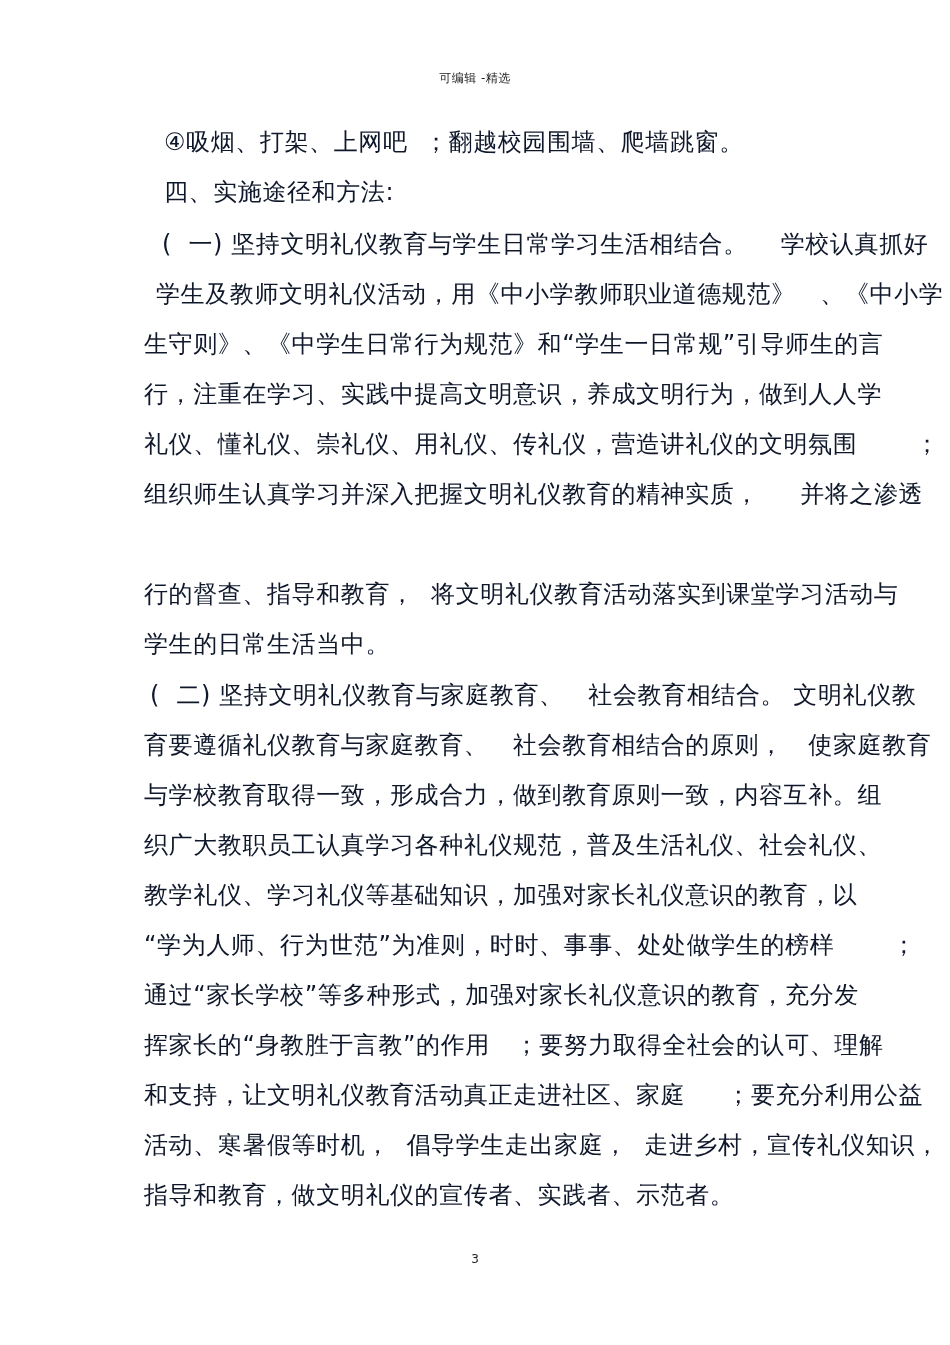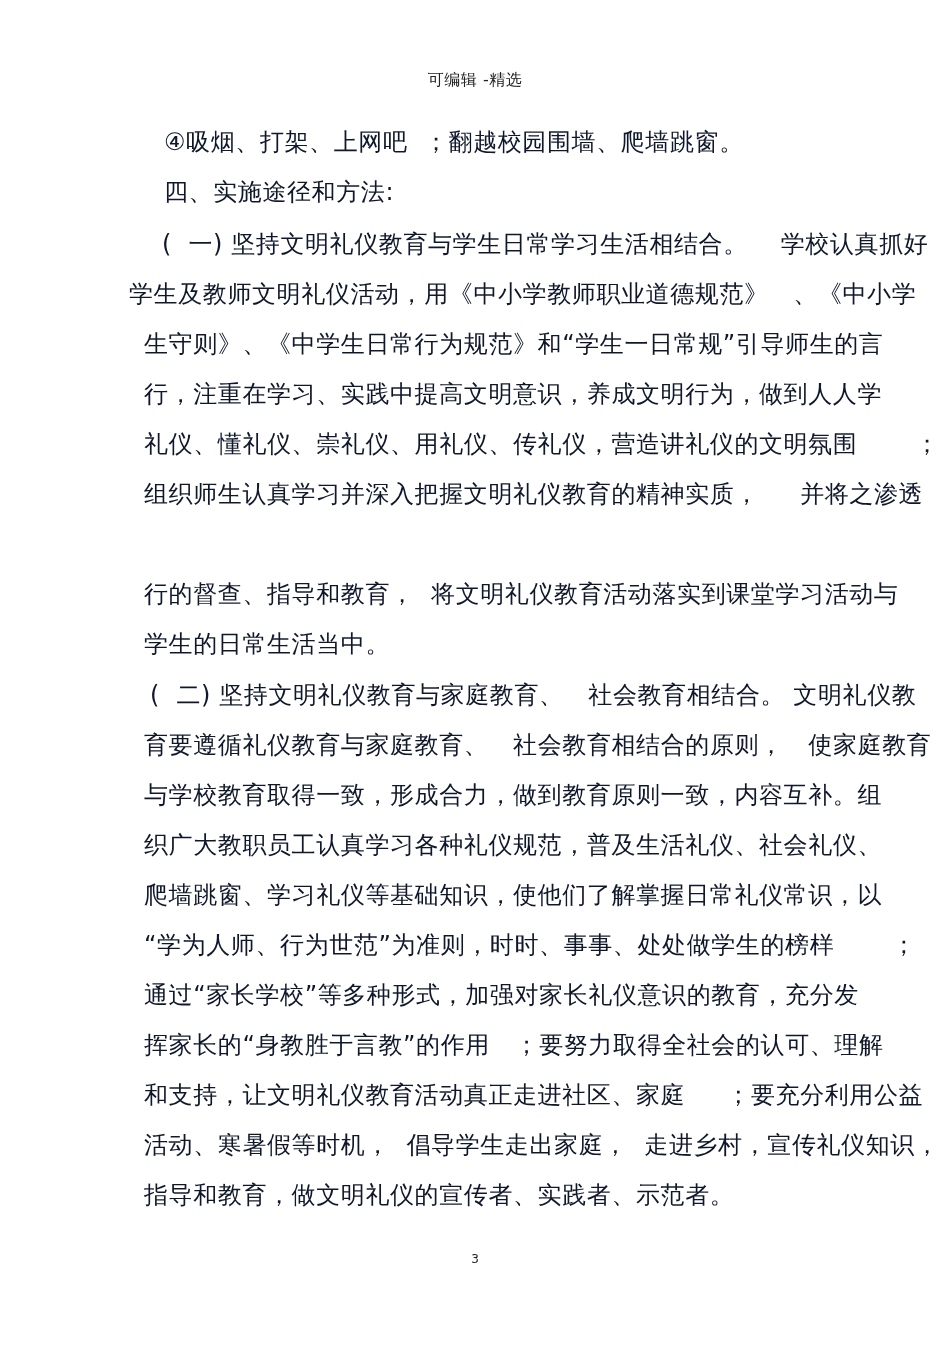--- a/index.html
+++ b/index.html
@@ -14,21 +14,21 @@
       overflow: hidden;
       font-family: "DejaVu Sans", "Liberation Sans", sans-serif;
       color: #111111;
     }
     .page-header {
       position: absolute;
       top: 70px;
       left: 0;
       width: 950px;
       text-align: center;
-      font-size: 16px;
+      font-size: 12px;
       color: #222222;
       letter-spacing: 0.5px;
     }
     .doc-body {
       position: absolute;
       top: 0;
       left: 0;
       width: 950px;
       height: 1345px;
     }
@@ -53,32 +53,32 @@
   </style>
 </head>
 <body>
 
 <div class="page-header">可编辑 -精选</div>
 
 <div class="doc-body">
   <div class="line" style="top: 130px; left: 164px;">④吸烟、打架、上网吧  ；翻越校园围墙、爬墙跳窗。</div>
   <div class="line" style="top: 180px; left: 164px; text-align: center;">四、实施途径和方法:</div>
   <div class="line" style="top: 232px; left: 150px; margin-left: 12px;">(  一) 坚持文明礼仪教育与学生日常学习生活相结合。    学校认真抓好</div>
-  <div class="line" style="top: 282px; left: 129px;">学生及教师文明礼仪活动，用《中小学教师职业道德规范》   、《中小学</div>
+  <div class="line" style="top: 282px; left: 156px;">学生及教师文明礼仪活动，用《中小学教师职业道德规范》   、《中小学</div>
   <div class="line" style="top: 332px; left: 144px;">生守则》、《中学生日常行为规范》和“学生一日常规”引导师生的言</div>
   <div class="line" style="top: 432px; left: 144px;">礼仪、懂礼仪、崇礼仪、用礼仪、传礼仪，营造讲礼仪的文明氛围       ；</div>
   <div class="line" style="top: 382px; left: 144px;">行，注重在学习、实践中提高文明意识，养成文明行为，做到人人学</div>
   <div class="line" style="top: 482px; left: 144px;">组织师生认真学习并深入把握文明礼仪教育的精神实质，     并将之渗透</div>
   <div class="line" style="top: 582px; left: 144px;">行的督查、指导和教育，  将文明礼仪教育活动落实到课堂学习活动与</div>
   <div class="line" style="top: 632px; left: 144px;">学生的日常生活当中。</div>
   <div class="line" style="top: 683px; left: 150px;">(  二) 坚持文明礼仪教育与家庭教育、   社会教育相结合。 文明礼仪教</div>
   <div class="line" style="top: 733px; left: 144px;">育要遵循礼仪教育与家庭教育、   社会教育相结合的原则，   使家庭教育</div>
   <div class="line" style="top: 833px; left: 144px;">织广大教职员工认真学习各种礼仪规范，普及生活礼仪、社会礼仪、</div>
   <div class="line" style="top: 783px; left: 144px;">与学校教育取得一致，形成合力，做到教育原则一致，内容互补。组</div>
-  <div class="line" style="top: 883px; left: 144px;">爬墙跳窗、学习礼仪等基础知识，使他们了解掌握日常礼仪常识，以</div>
+  <div class="line" style="top: 883px; left: 144px;">教学礼仪、学习礼仪等基础知识，加强对家长礼仪意识的教育，以</div>
   <div class="line" style="top: 933px; left: 144px;">“学为人师、行为世范”为准则，时时、事事、处处做学生的榜样       ；</div>
   <div class="line" style="top: 983px; left: 144px;">通过“家长学校”等多种形式，加强对家长礼仪意识的教育，充分发</div>
   <div class="line" style="top: 1033px; left: 144px;">挥家长的“身教胜于言教”的作用   ；要努力取得全社会的认可、理解</div>
   <div class="line" style="top: 1083px; left: 144px;">和支持，让文明礼仪教育活动真正走进社区、家庭     ；要充分利用公益</div>
   <div class="line" style="top: 1133px; left: 144px;">活动、寒暑假等时机，  倡导学生走出家庭，  走进乡村，宣传礼仪知识，</div>
   <div class="line" style="top: 1183px; left: 144px;">指导和教育，做文明礼仪的宣传者、实践者、示范者。</div>
 </div>
 
 <div class="page-number">3</div>
 

